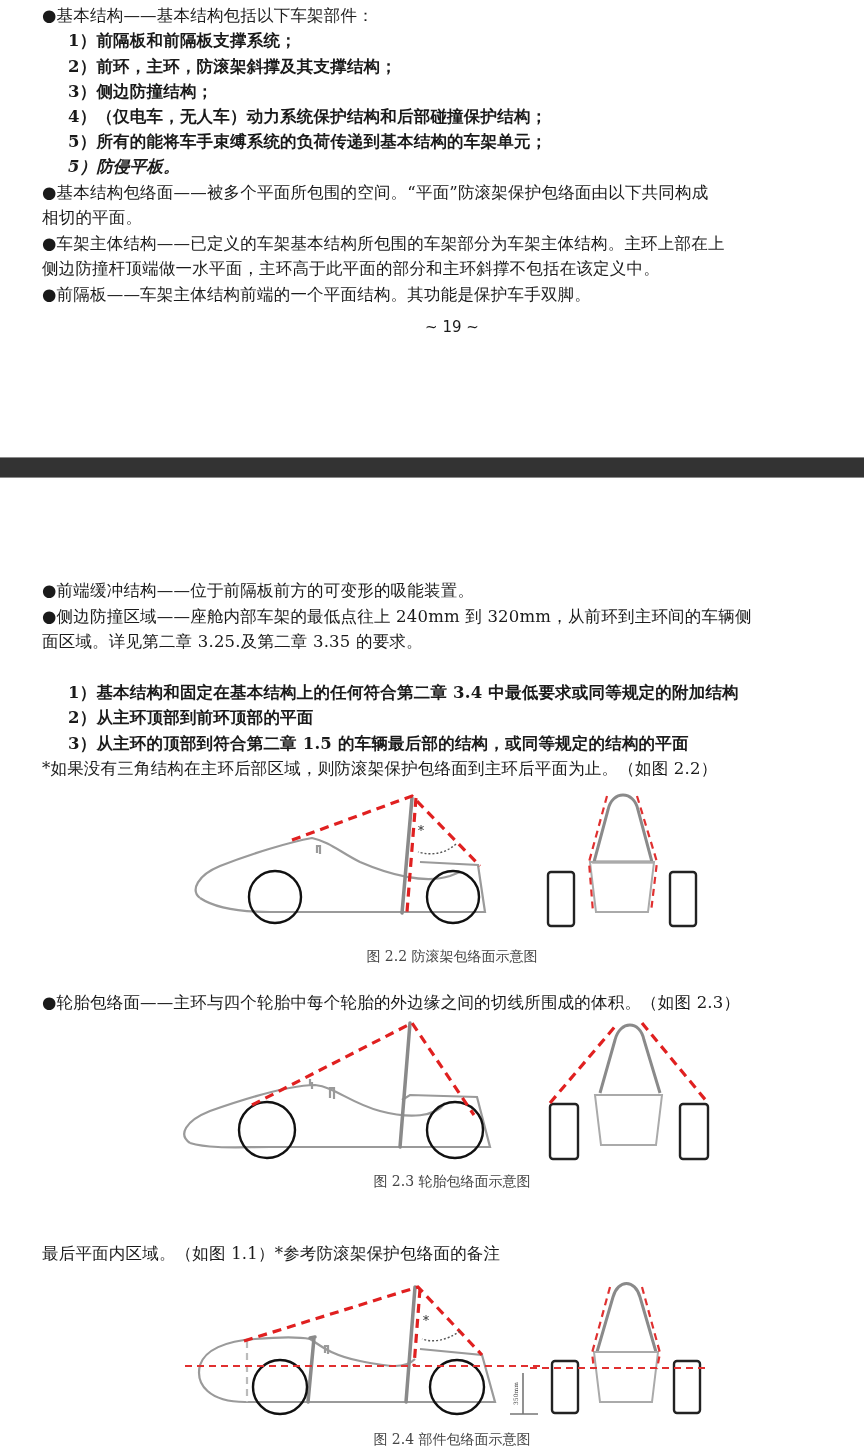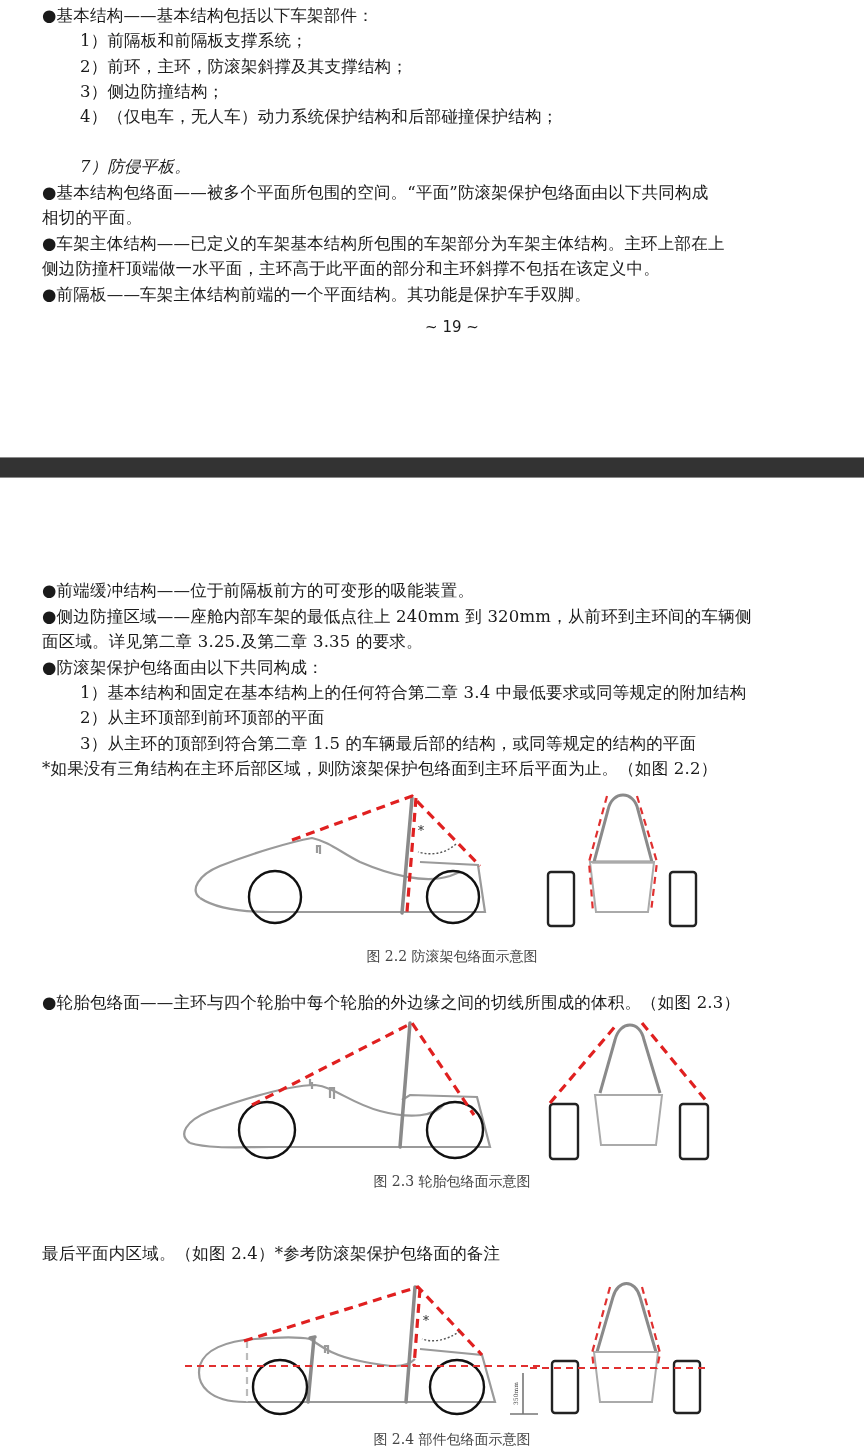--- a/index.html
+++ b/index.html
@@ -4,21 +4,21 @@
   <style>
     * { margin: 0; padding: 0; box-sizing: border-box; }
     html, body { width: 864px; height: 1454px; background: #ffffff; overflow: hidden; }
     body { position: relative; font-family: "DejaVu Serif", "Liberation Serif", serif; color: #1a1a1a; }
     .page { position: absolute; left: 0; width: 696px; background: #ffffff; margin-left: 20px; }
     #page-top { top: 0; height: 457px; }
     #page-gap { position: absolute; left: 0; top: 457px; width: 864px; height: 21px;
       background: #333333; border-top: 1px solid #8a8a8a; border-bottom: 1px solid #8a8a8a; }
     #page-bottom { top: 478px; height: 976px; }
     .line { position: absolute; left: 22px; font-size: 16.5px; line-height: 24px; white-space: nowrap; letter-spacing: 0.2px; }
-    .indent { left: 60px; }
+    .indent { left: 48px; font-weight: bold; }
     .italic { font-style: italic; }
     .pagenum { position: absolute; left: 0; width: 864px; text-align: center; font-family: "DejaVu Sans", sans-serif; font-size: 15px; top: 318px; }
     .caption { position: absolute; left: 0; width: 864px; text-align: center; font-size: 14px; color: #444; }
     svg { position: absolute; overflow: visible; }
     .body { fill: none; stroke: #9a9a9a; stroke-width: 2.2; }
     .hoop { fill: none; stroke: #8a8a8a; stroke-width: 3.5; stroke-linecap: round; }
     .wheel { fill: none; stroke: #111; stroke-width: 2.4; }
     .env { fill: none; stroke: #e02020; stroke-width: 3.2; stroke-dasharray: 9 6; }
     .env-thin { fill: none; stroke: #e03030; stroke-width: 2.2; stroke-dasharray: 7 5; }
     .arc { fill: none; stroke: #555; stroke-width: 1.4; stroke-dasharray: 2 2; }
@@ -27,36 +27,36 @@
   </style>
 </head>
 <body>
 
 <div class="page" id="page-top">
   <div class="line" style="top:4px">●基本结构——基本结构包括以下车架部件：</div>
   <div class="line indent" style="top:29px">1）前隔板和前隔板支撑系统；</div>
   <div class="line indent" style="top:55px">2）前环，主环，防滚架斜撑及其支撑结构；</div>
   <div class="line indent" style="top:80px">3）侧边防撞结构；</div>
   <div class="line indent" style="top:105px">4）（仅电车，无人车）动力系统保护结构和后部碰撞保护结构；</div>
-  <div class="line indent italic" style="top:155px">7）防侵平板。</div>
+  <div class="line indent" style="top:130px">5）所有的能将车手束缚系统的负荷传递到基本结构的车架单元；</div>
+  <div class="line indent italic" style="top:155px">5）防侵平板。</div>
   <div class="line" style="top:181px">●基本结构包络面——被多个平面所包围的空间。“平面”防滚架保护包络面由以下共同构成</div>
   <div class="line" style="top:206px">相切的平面。</div>
   <div class="line" style="top:232px">●车架主体结构——已定义的车架基本结构所包围的车架部分为车架主体结构。主环上部在上</div>
   <div class="line" style="top:257px">侧边防撞杆顶端做一水平面，主环高于此平面的部分和主环斜撑不包括在该定义中。</div>
   <div class="line" style="top:283px">●前隔板——车架主体结构前端的一个平面结构。其功能是保护车手双脚。</div>
   <div class="pagenum">~ 19 ~</div>
 </div>
 
 <div id="page-gap"></div>
 
 <div class="page" id="page-bottom">
   <div class="line" style="top:101px">●前端缓冲结构——位于前隔板前方的可变形的吸能装置。</div>
   <div class="line" style="top:127px">●侧边防撞区域——座舱内部车架的最低点往上 240mm 到 320mm，从前环到主环间的车辆侧</div>
   <div class="line" style="top:152px">面区域。详见第二章 3.25.及第二章 3.35  的要求。</div>
-  <div class="line" style="top:178px">●防滚架保护包络面由以下共同构成：</div>
   <div class="line indent" style="top:203px">1）基本结构和固定在基本结构上的任何符合第二章 3.4 中最低要求或同等规定的附加结构</div>
   <div class="line indent" style="top:228px">2）从主环顶部到前环顶部的平面</div>
   <div class="line indent" style="top:254px">3）从主环的顶部到符合第二章 1.5 的车辆最后部的结构，或同等规定的结构的平面</div>
   <div class="line" style="top:279px">*如果没有三角结构在主环后部区域，则防滚架保护包络面到主环后平面为止。（如图 2.2）</div>
 
   <svg style="left:160px;top:302px" width="320" height="150" viewBox="0 0 320 150">
     <path class="body" d="M20,118 C10,110 18,95 40,86 C70,74 110,62 132,58 C150,62 160,72 180,82 C210,95 245,104 270,96 L280,92"></path>
     <path class="body" d="M20,118 C35,128 60,132 90,132 L305,132 L298,85 L240,82"></path>
     <path class="body" d="M137,73 L137,66 L140,66 L140,74"></path>
     <path class="hoop" d="M222,133 L232,18"></path>
@@ -95,21 +95,21 @@
   <svg style="left:510px;top:537px" width="200" height="150" viewBox="0 0 200 150">
     <rect class="tyre" x="20" y="89" width="28" height="55" rx="3"></rect>
     <rect class="tyre" x="150" y="89" width="28" height="55" rx="3"></rect>
     <path d="M70,78 L85,25 C90,5 110,5 114,25 L130,78" fill="none" stroke="#8a8a8a" stroke-width="3"></path>
     <path d="M65,80 L132,80 L126,130 L71,130 Z" fill="none" stroke="#aaa" stroke-width="2"></path>
     <path class="env" d="M20,88 L88,8 M112,8 L178,88"></path>
   </svg>
 
   <div class="caption" style="top:695px">图 2.3  轮胎包络面示意图</div>
 
-  <div class="line" style="top:764px">最后平面内区域。（如图 2.4）*参考防滚架保护包络面的备注</div>
+  <div class="line" style="top:764px">最后平面内区域。（如图 1.1）*参考防滚架保护包络面的备注</div>
 
   <svg style="left:150px;top:797px" width="370" height="150" viewBox="0 0 370 150">
     <path class="body" d="M75,127 C40,127 25,110 30,90 C35,75 55,66 85,64 C110,62 130,62 140,64 C150,70 160,80 190,86 C220,92 235,94 245,84"></path>
     <path class="body" d="M75,127 L325,127 L312,80 L250,74"></path>
     <path class="hoop" d="M144,63 L138,127 M140,63 L145,62"></path>
     <path class="body" d="M155,78 L155,71 L158,71 L158,79"></path>
     <path class="hoop" d="M236,127 L245,12"></path>
     <path class="mark" d="M77,66 L77,127"></path>
     <circle class="wheel" cx="110" cy="112" r="27"></circle>
     <circle class="wheel" cx="287" cy="112" r="27"></circle>

